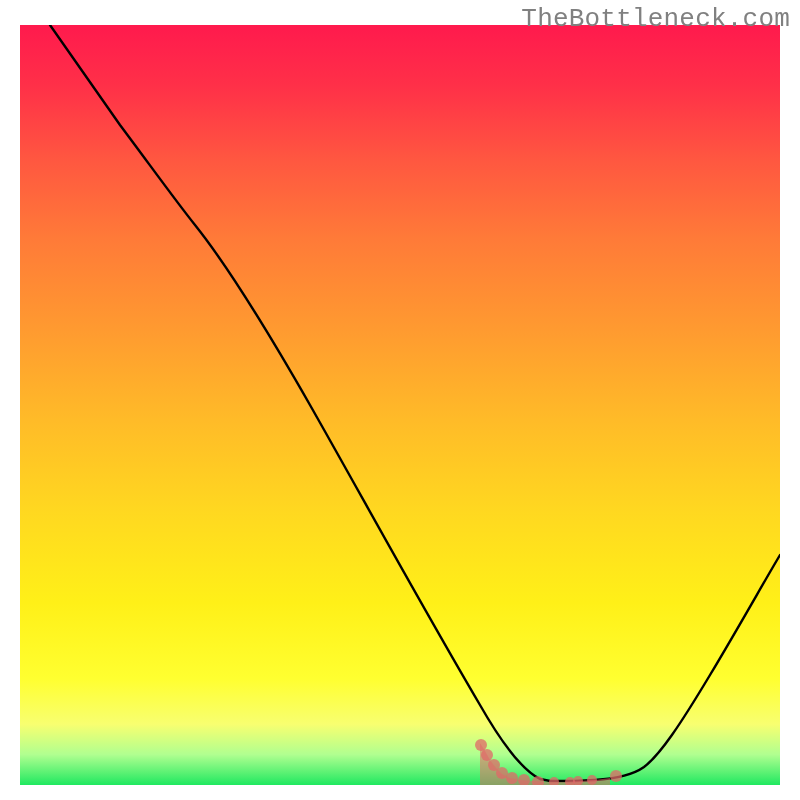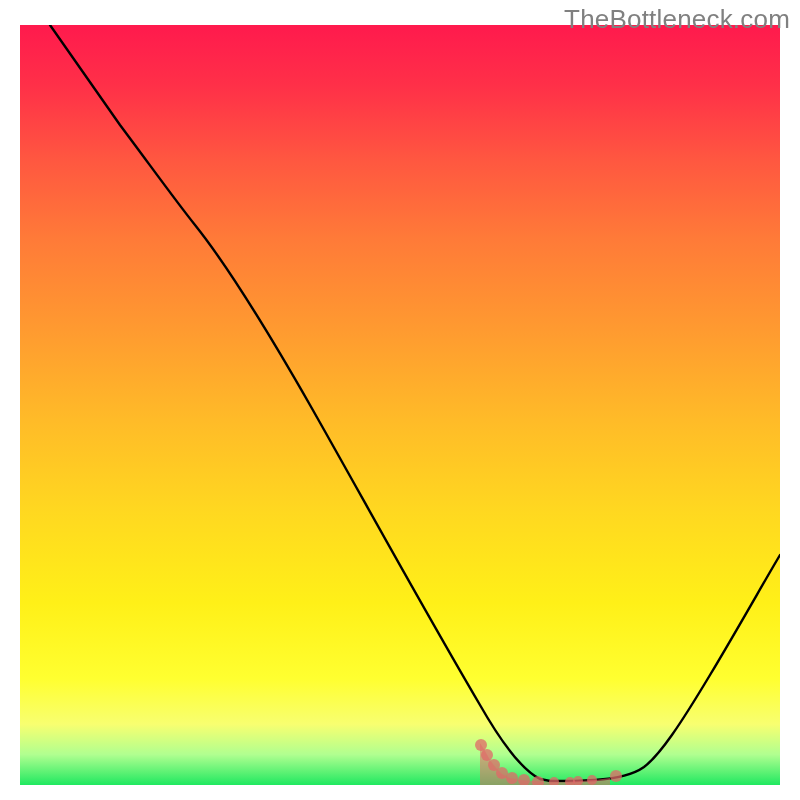--- a/index.html
+++ b/index.html
@@ -8,20 +8,21 @@
     width: 800px;
     height: 800px;
     overflow: hidden;
     font-family: Arial, Helvetica, sans-serif;
   }
   .chart-container {
     position: relative;
     width: 800px;
     height: 800px;
     background: #ffffff;
+    font-family: Liberation Mono, monospace;
   }
   .watermark {
     position: absolute;
     top: 4px;
     right: 10px;
     color: #808080;
     font-size: 26px;
     font-weight: 400;
     letter-spacing: 0.2px;
     z-index: 3;

